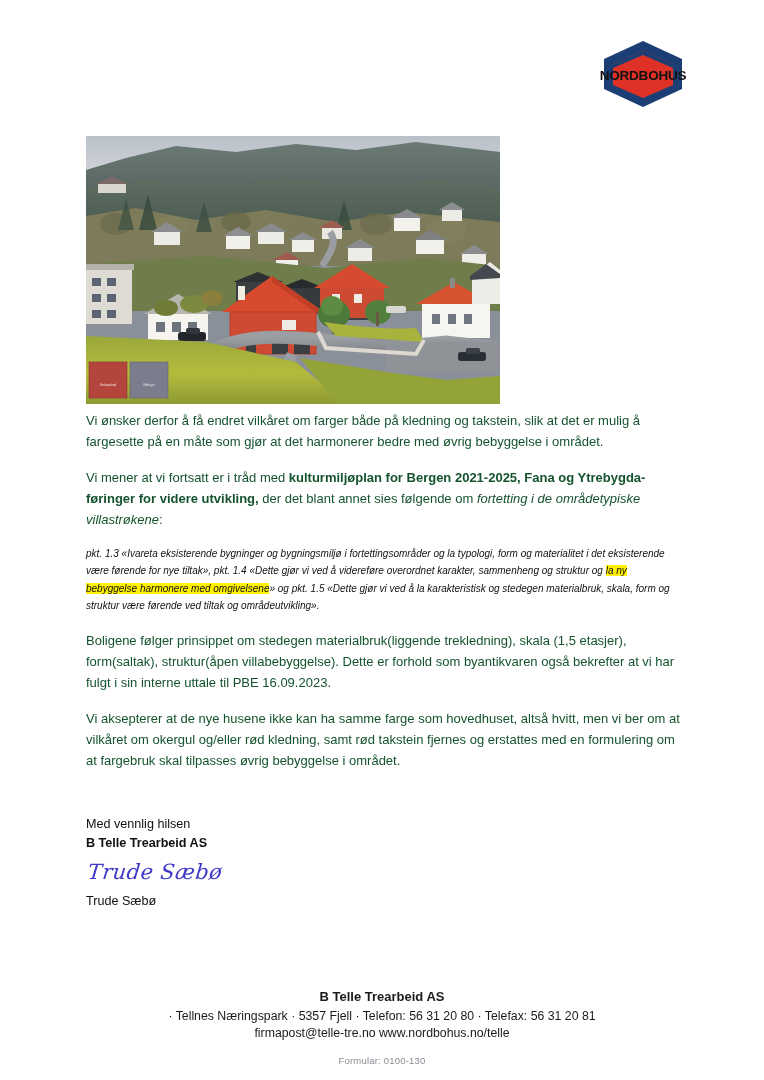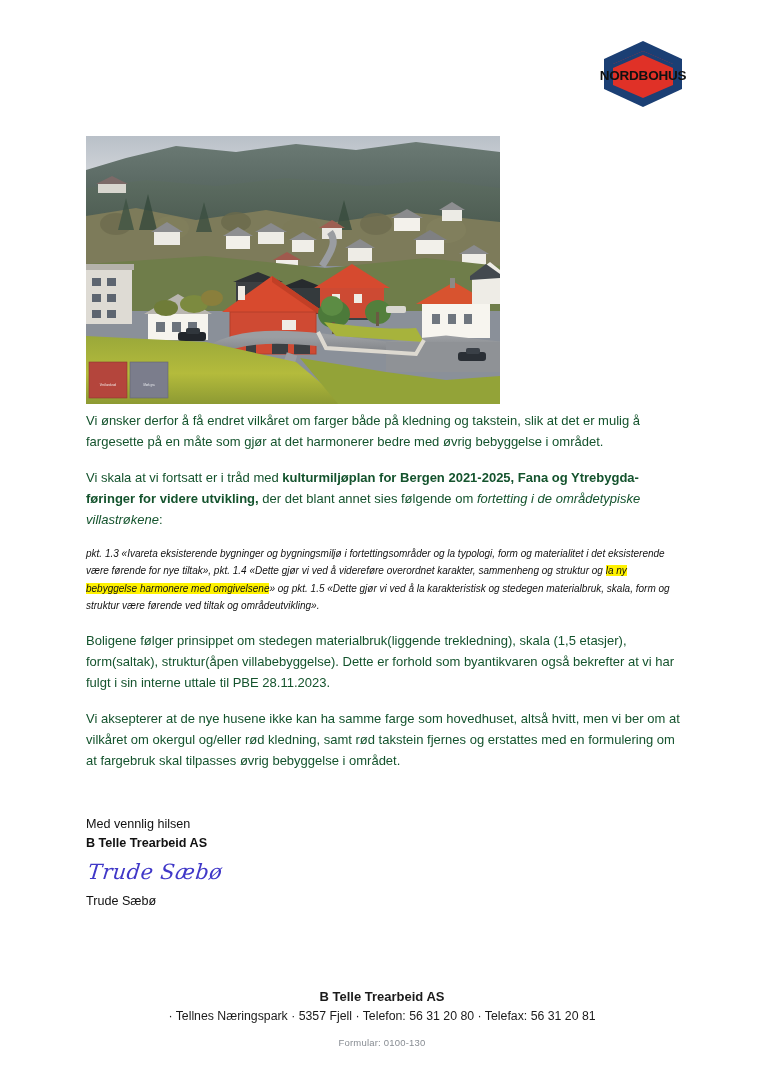--- a/index.html
+++ b/index.html
@@ -333,33 +333,34 @@
       <text x="63" y="250" text-anchor="middle" font-family="Liberation Sans, sans-serif" font-size="2.8" fill="#eceef2">Mørk grå</text>
     </g>
   </svg>
 </div>
 
 <div class="content">
 
 
   <p class="body-par">Vi ønsker derfor å få endret vilkåret om farger både på kledning og takstein, slik at det er mulig å fargesette på en måte som gjør at det harmonerer bedre med øvrig bebyggelse i området.</p>
 
-  <p class="body-par"><span>Vi skala at vi fortsatt er i tråd med </span><b>kulturmiljøplan for Bergen 2021-2025, Fana og Ytrebygda-føringer for videre utvikling,</b><span> der det blant annet sies følgende om </span><i>fortetting i de områdetypiske villastrøkene</i><span>:</span></p>
+  <p class="body-par"><span>Vi mener at vi fortsatt er i tråd med </span><b>kulturmiljøplan for Bergen 2021-2025, Fana og Ytrebygda-føringer for videre utvikling,</b><span> der det blant annet sies følgende om </span><i>fortetting i de områdetypiske villastrøkene</i><span>:</span></p>
 
   <div class="quote-block"><span> pkt. 1.3 «Ivareta eksisterende bygninger og bygningsmiljø i fortettingsområder og la typologi, form og materialitet i det eksisterende være førende for nye tiltak», pkt. 1.4 «Dette gjør vi ved å videreføre overordnet karakter, sammenheng og struktur og </span><span class="hl">la ny bebyggelse harmonere med omgivelsene</span><span>» og pkt. 1.5 «Dette gjør vi ved å la karakteristisk og stedegen materialbruk, skala, form og struktur være førende ved tiltak og områdeutvikling».</span></div>
 
-  <p class="body-par">Boligene følger prinsippet om stedegen materialbruk(liggende trekledning), skala (1,5 etasjer), form(saltak), struktur(åpen villabebyggelse). Dette er forhold som byantikvaren også bekrefter at vi har fulgt i sin interne uttale til PBE 28.11.2023.</p>
+  <p class="body-par">Boligene følger prinsippet om stedegen materialbruk(liggende trekledning), skala (1,5 etasjer), form(saltak), struktur(åpen villabebyggelse). Dette er forhold som byantikvaren også bekrefter at vi har fulgt i sin interne uttale til PBE 16.09.2023.</p>
 
   <p class="body-par">Vi aksepterer at de nye husene ikke kan ha samme farge som hovedhuset, altså hvitt, men vi ber om at vilkåret om okergul og/eller rød kledning, samt rød takstein fjernes og erstattes med en formulering om at fargebruk skal tilpasses øvrig bebyggelse i området.</p>
 
   <div class="sig-block">
     <div class="sig-line">Med vennlig hilsen</div>
     <div class="sig-line sig-company">B Telle Trearbeid AS</div>
     <div class="signature">Trude Sæbø</div>
     <div class="sig-name">Trude Sæbø</div>
   </div>
 </div>
 
 <div class="footer">
   <div class="footer-company">B Telle Trearbeid AS</div>
   <div class="footer-line">· Tellnes Næringspark · 5357 Fjell · Telefon: 56 31 20 80 · Telefax: 56 31 20 81</div>
+  <div class="footer-line">firmapost@telle-tre.no www.nordbohus.no/telle</div>
   <div class="footer-formular">Formular: 0100-130</div>
 </div>
 
 </body></html>

